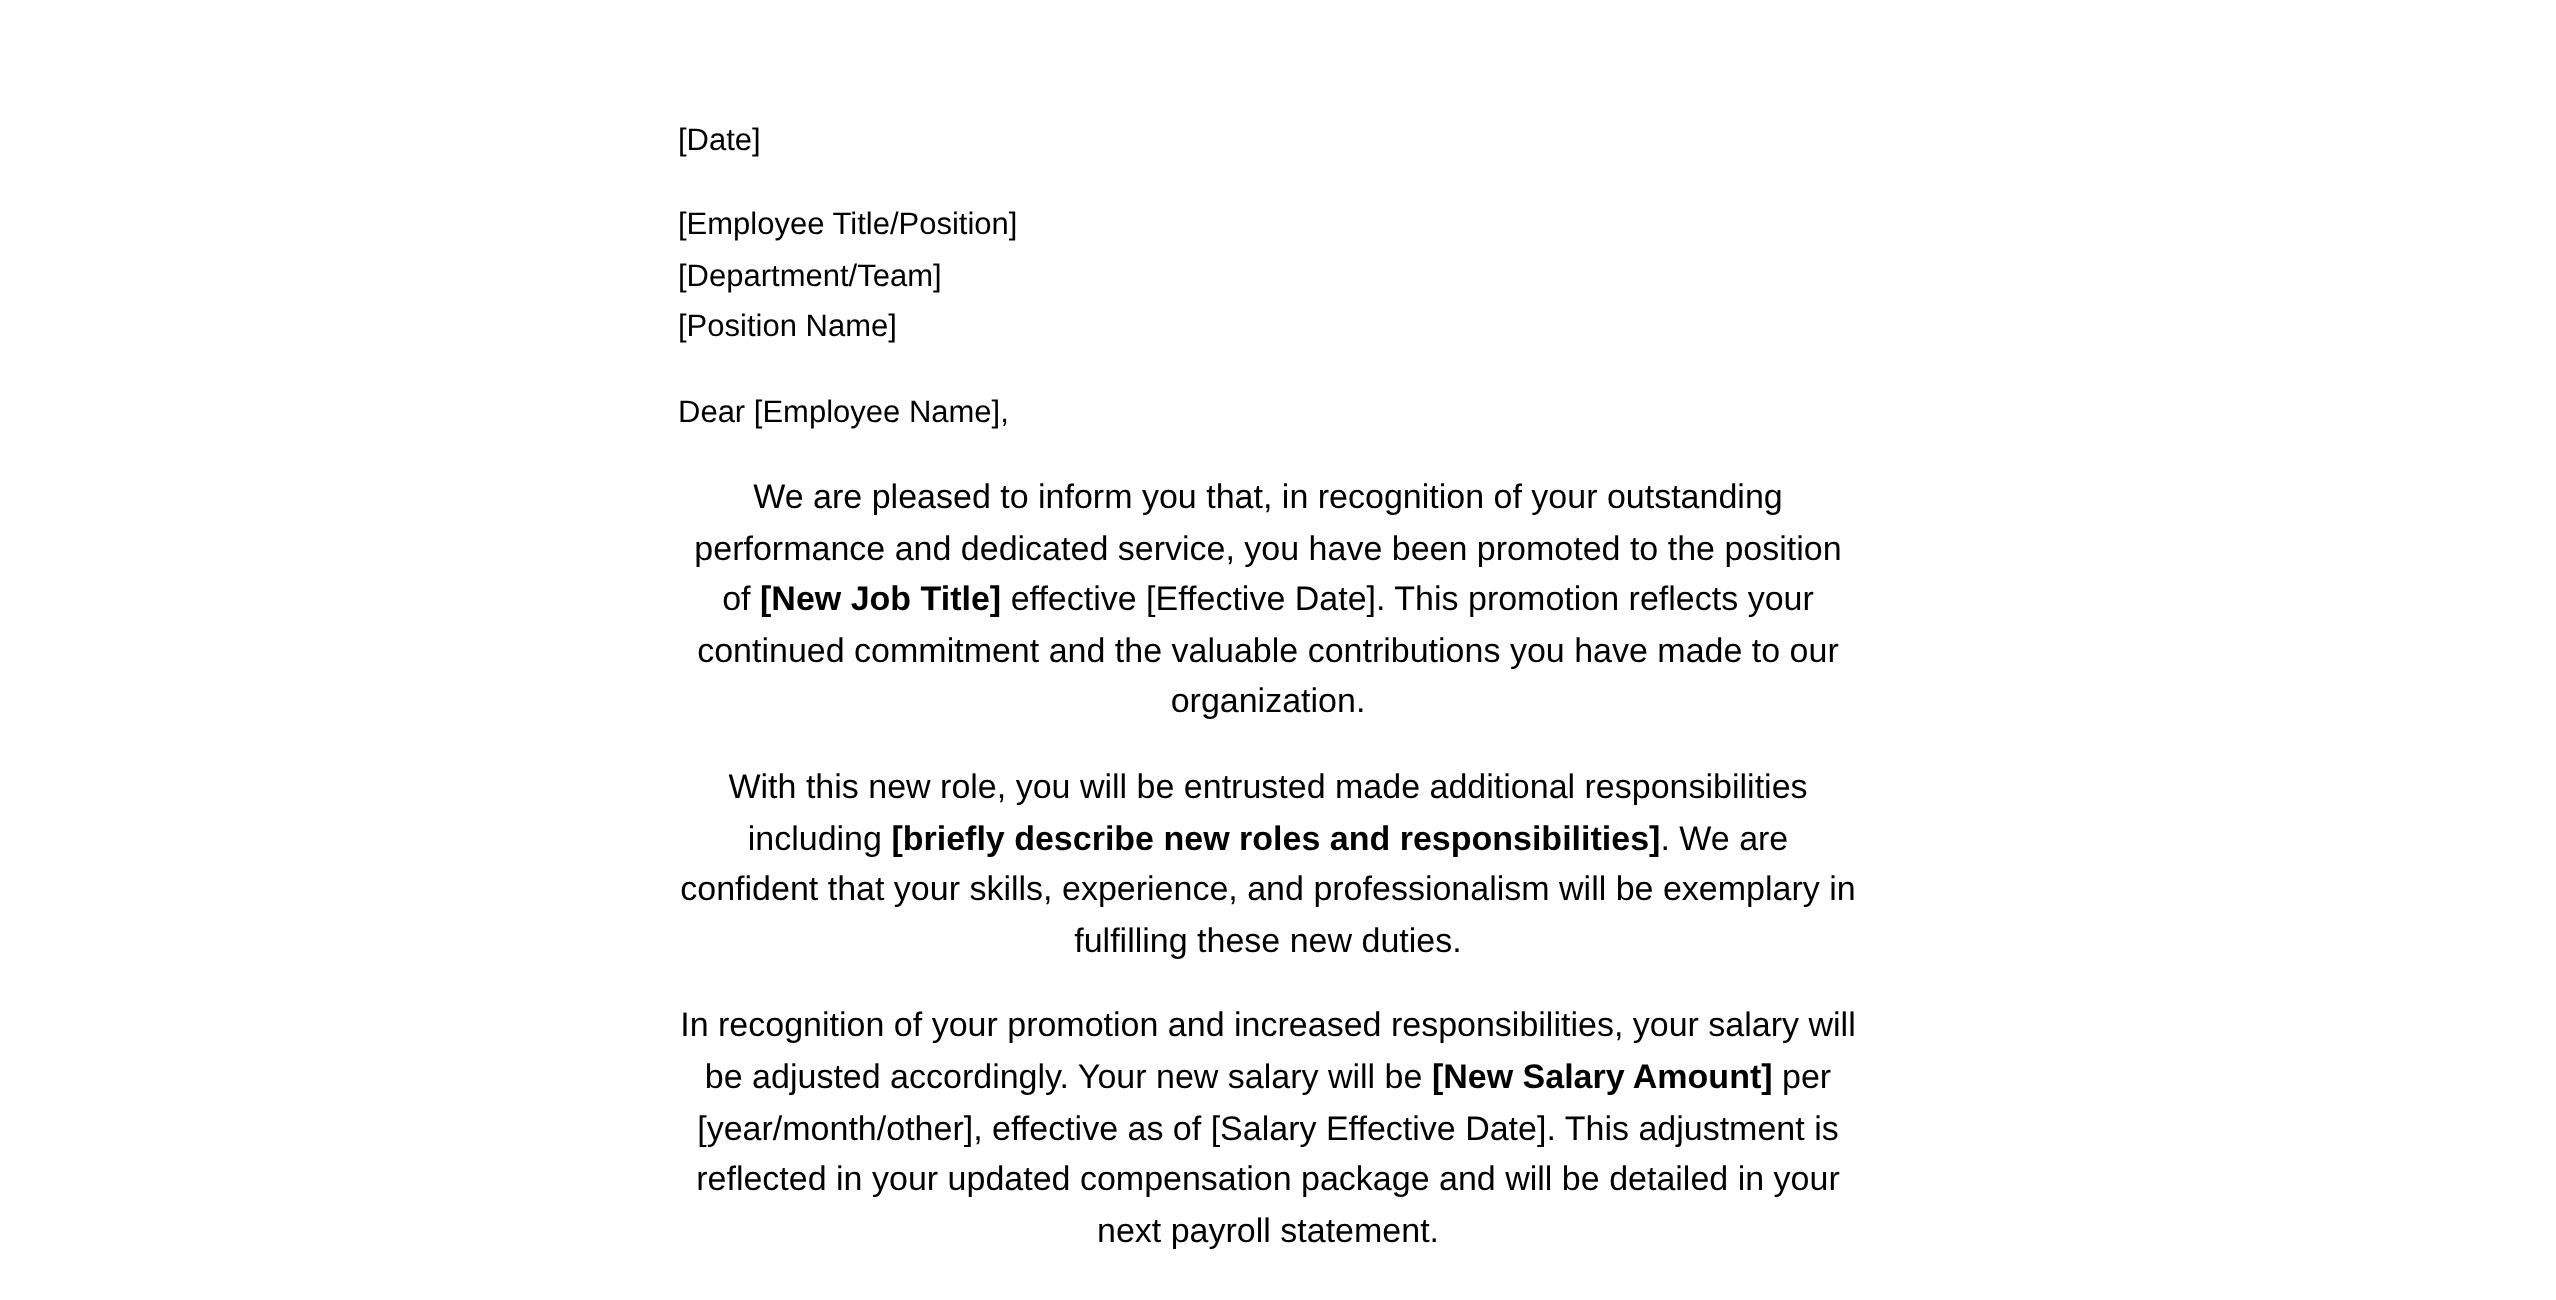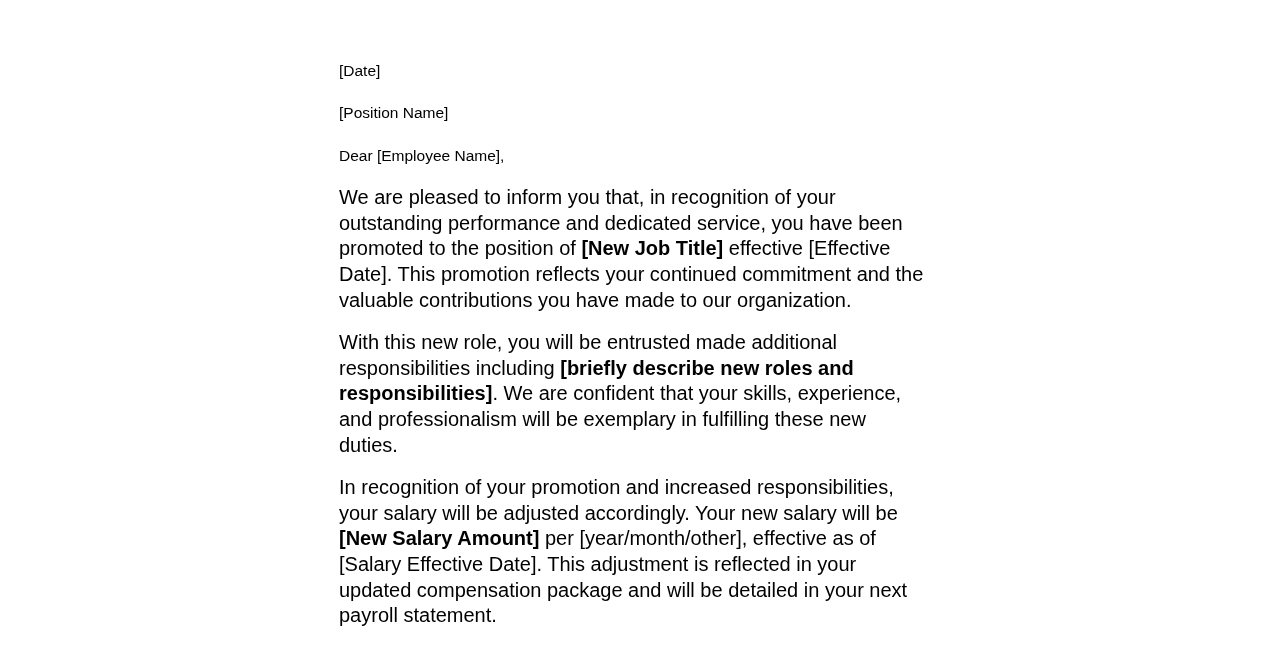--- a/index.html
+++ b/index.html
@@ -29,24 +29,24 @@
   .line {
     font-size: 15.5px;
     line-height: 25.4px;
     color: #000000;
     white-space: pre-wrap;
   }
   .block {
     margin-bottom: 17px;
   }
   .para {
-    font-size: 20px;
+    font-size: 17px;
     line-height: 25.6px;
     margin-bottom: 17px;
-    text-align: left;
+    text-align: center;
     white-space: normal;
   }
   .para b, .line b {
     font-weight: bold;
   }
   .clipped {
     overflow: hidden;
     height: 10px;
   }
 </style>
@@ -54,20 +54,22 @@
 <body>
 
 <div class="page">
   <div class="doc">
 
     <div class="block">
       <div class="line">[Date]</div>
     </div>
 
     <div class="block">
+      <div class="line">[Employee Title/Position]</div>
+      <div class="line">[Department/Team]</div>
       <div class="line">[Position Name]</div>
     </div>
 
     <div class="block">
       <div class="line">Dear [Employee Name],</div>
     </div>
 
     <div class="para"><span>We are pleased to inform you that, in recognition of your outstanding performance and dedicated service, you have been promoted to the position of </span><b>[New Job Title]</b><span> effective [Effective Date]. This promotion reflects your continued commitment and the valuable contributions you have made to our organization.</span></div>
     <div class="para"><span>With this new role, you will be entrusted made additional responsibilities including </span><b>[briefly describe new roles and responsibilities]</b><span>. We are confident that your skills, experience, and professionalism will be exemplary in fulfilling these new duties.</span></div>
     <div class="para"><span>In recognition of your promotion and increased responsibilities, your salary will be adjusted accordingly. Your new salary will be </span><b>[New Salary Amount]</b><span> per [year/month/other], effective as of [Salary Effective Date]. This adjustment is reflected in your updated compensation package and will be detailed in your next payroll statement.</span></div>

